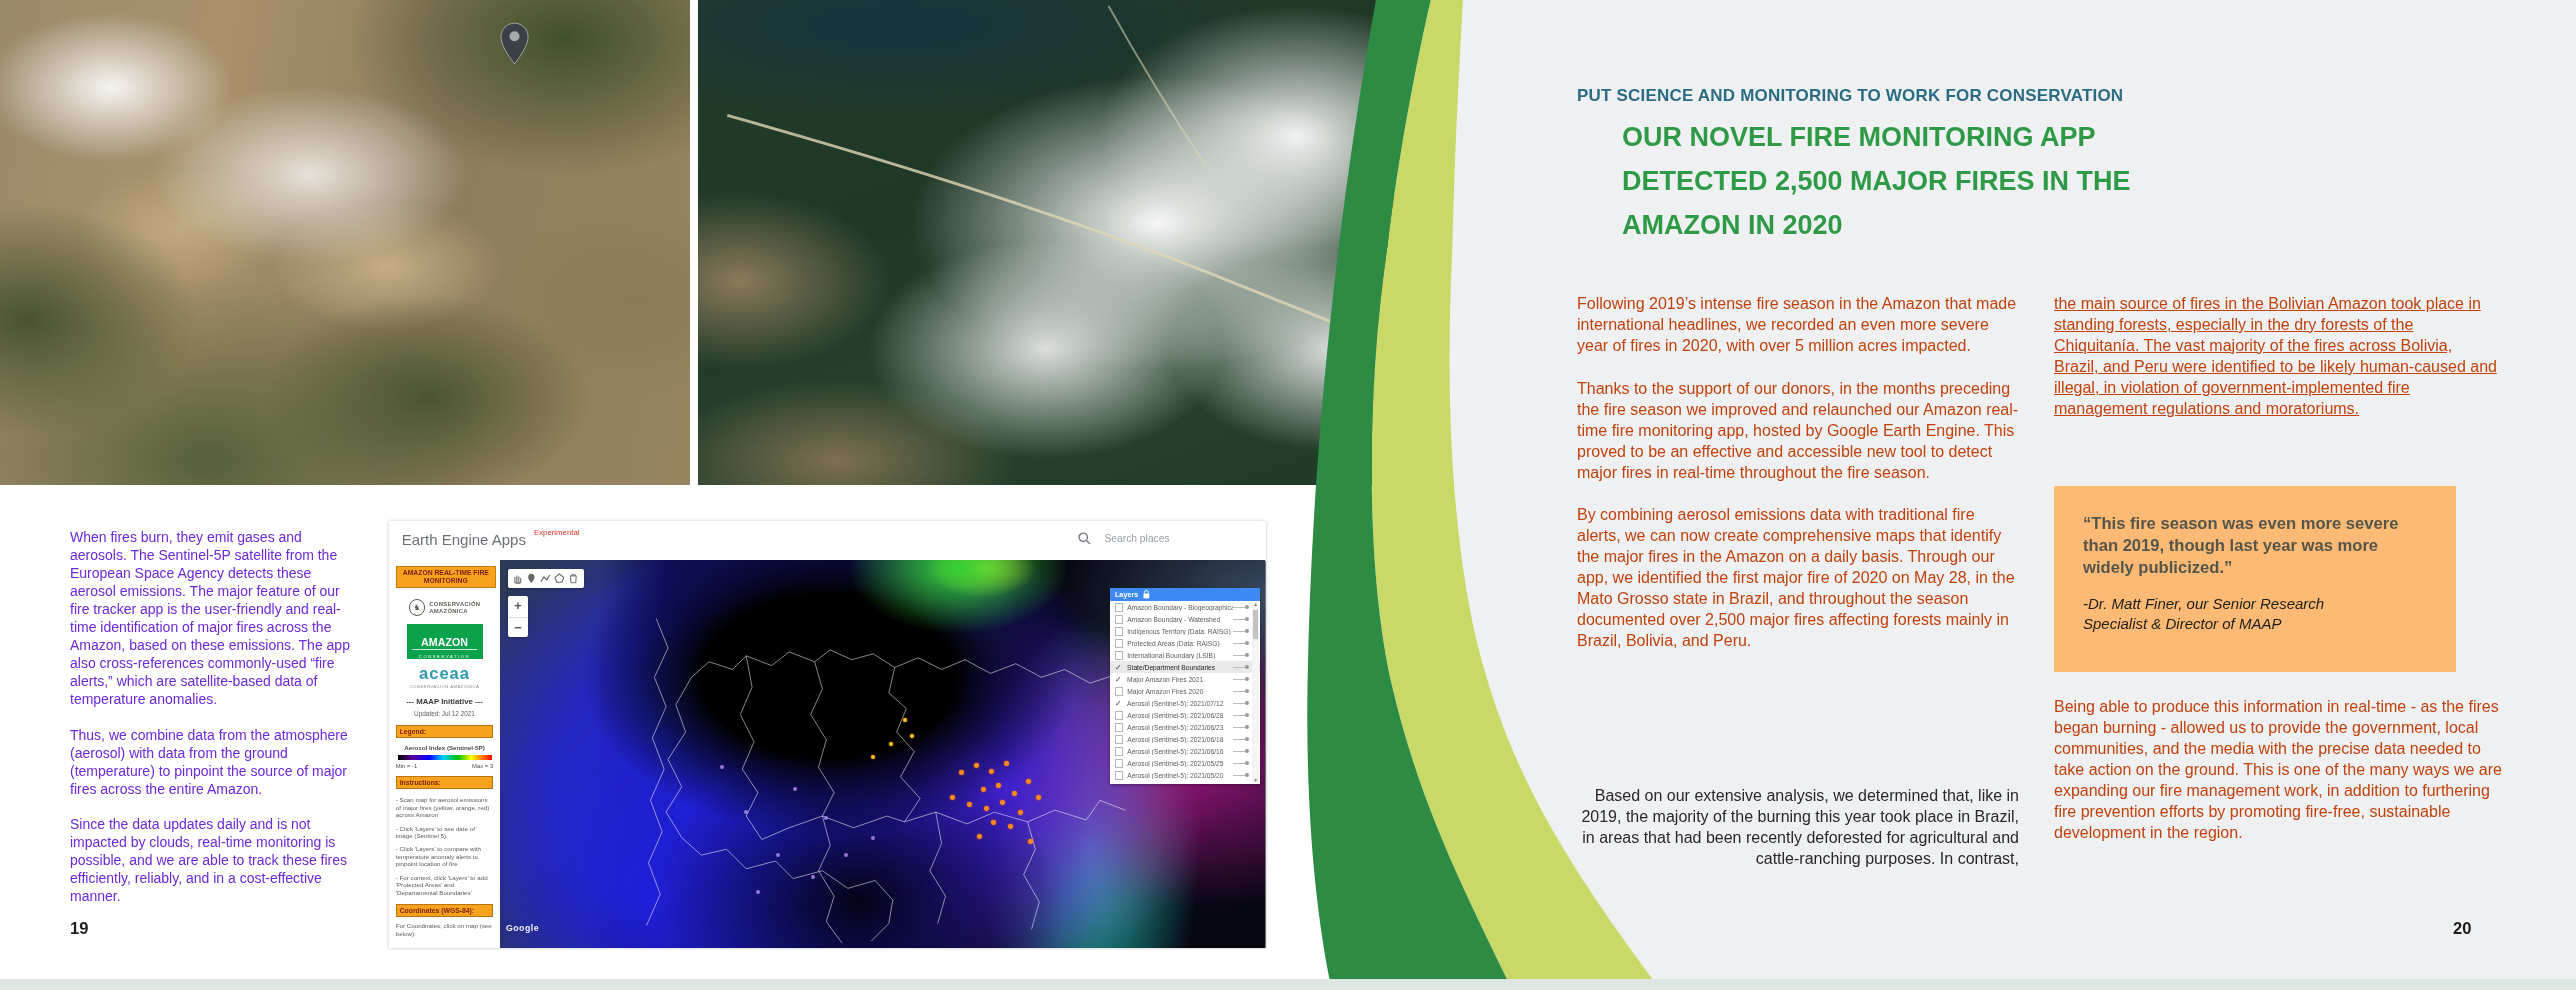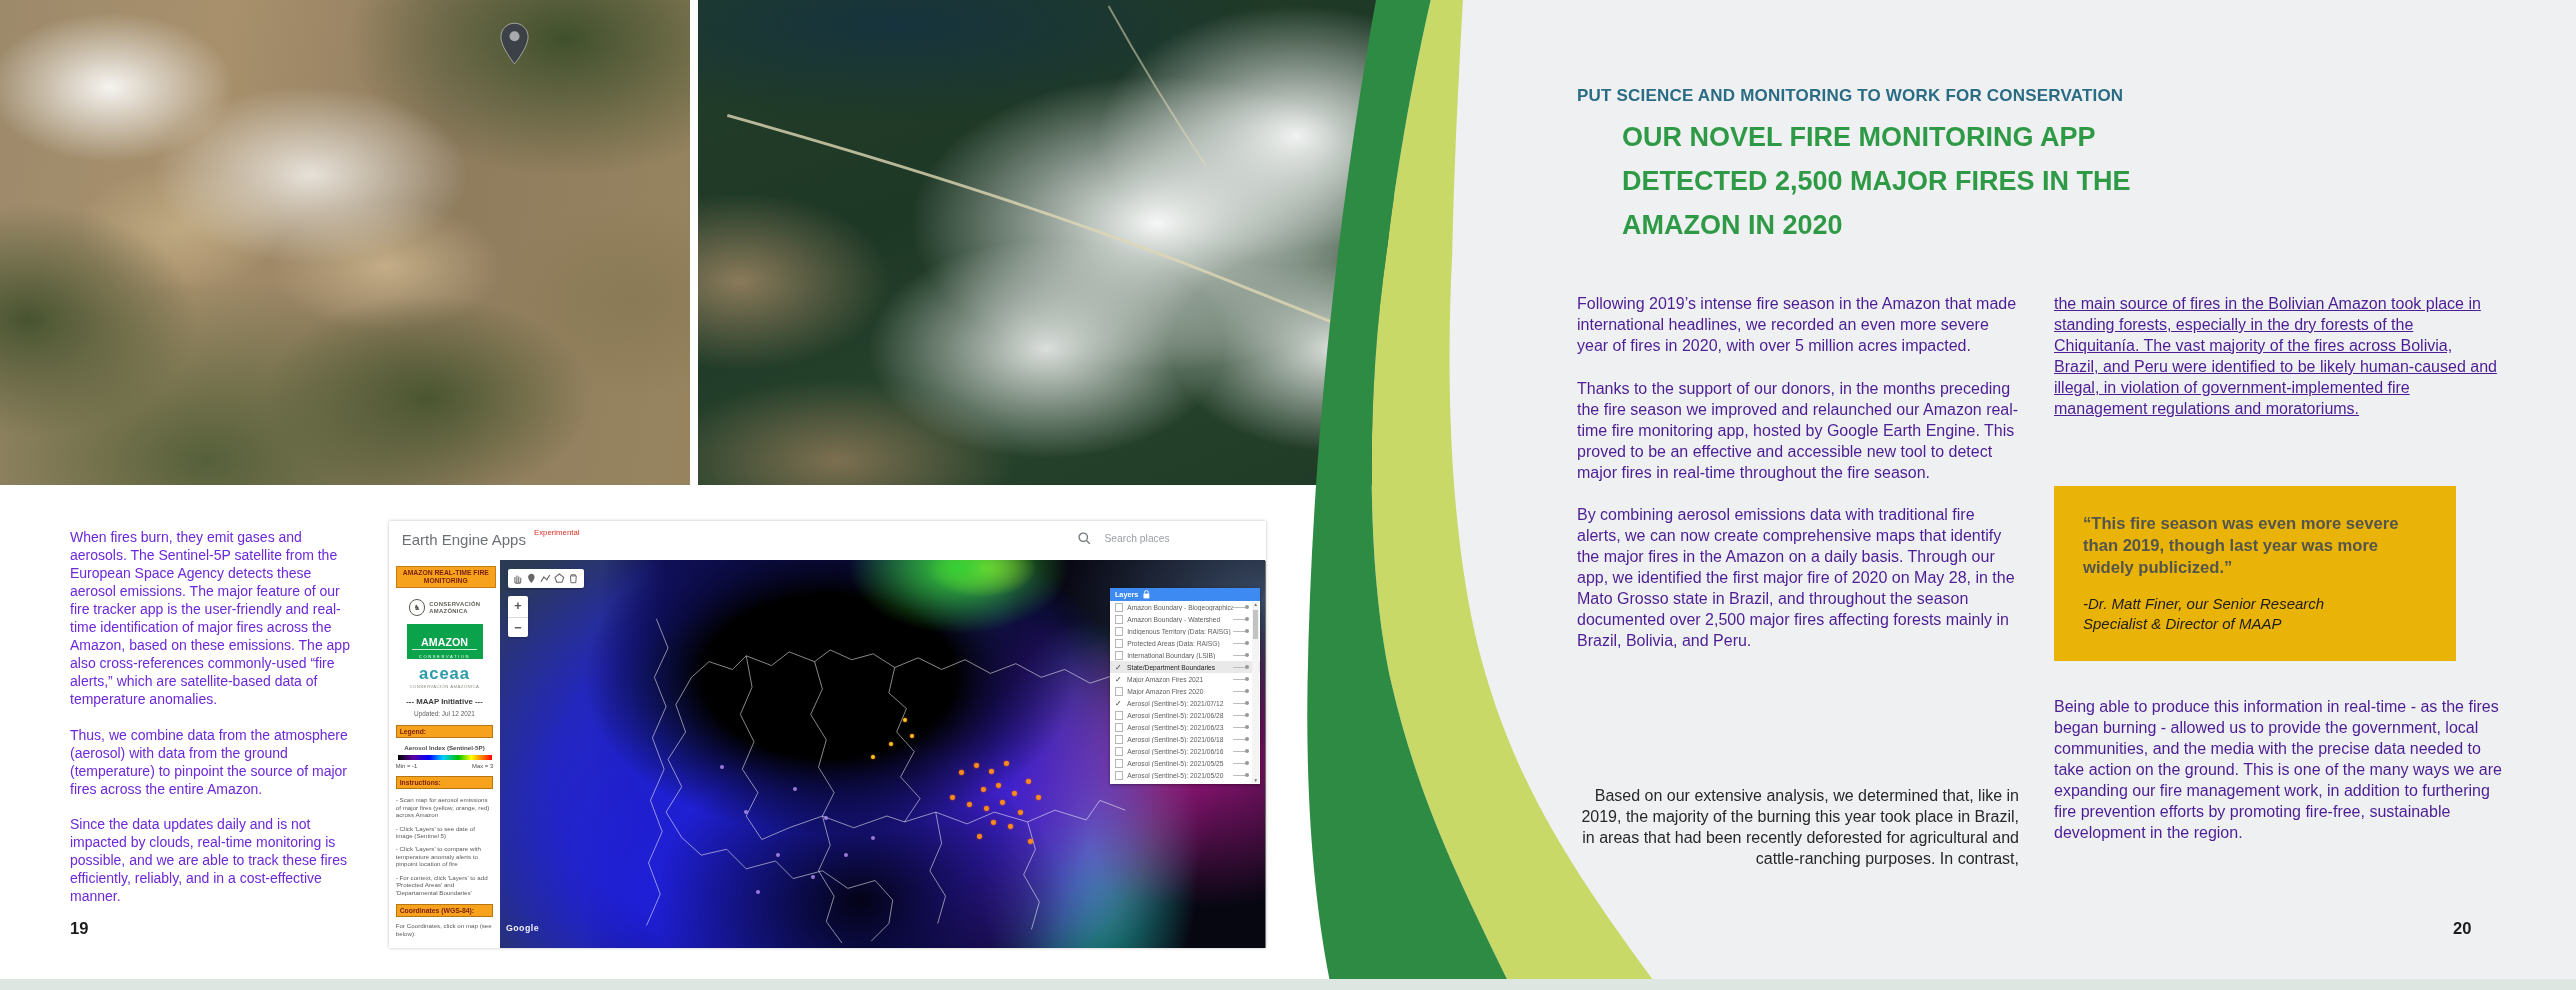--- a/index.html
+++ b/index.html
@@ -136,27 +136,27 @@
   .pdot{position:absolute;border-radius:50%;background:#b08cf0;opacity:.85;}
 
   
   .curves{left:0;top:0;z-index:5;pointer-events:none;}
 
   
   .eyebrow{left:1577px;top:86px;font-size:17px;font-weight:bold;color:#2b6c85;
       letter-spacing:0.2px;z-index:6;}
   .headline{left:1575px;top:115px;width:572px;font-size:27px;line-height:44px;
       font-weight:bold;color:#2f9a46;z-index:6;margin-left:47px;}
-  .bodycol{z-index:6;color:#4c1d95;font-size:16px;line-height:21px;}
+  .bodycol{z-index:6;color:#c2410c;font-size:16px;line-height:21px;}
   .bodycol p{margin:0 0 21.5px 0;}
   .col1{left:1577px;top:293px;width:442px;}
   .col1-shaped{left:1574px;top:785px;width:445px;text-align:right;z-index:6;
       color:#28282c;font-size:16px;line-height:21px;}
   .col2a{left:2054px;top:293px;width:446px;text-decoration:underline;}
-  .quotebox{left:2054px;top:486px;width:344px;background:#eab308;padding:27px 29px 27px 29px;z-index:6;}
+  .quotebox{left:2054px;top:486px;width:344px;background:#fdba74;padding:27px 29px 38px 29px;z-index:6;}
   .quote-text{font-size:16.6px;line-height:22px;font-weight:bold;color:#54554b;}
   .quote-attr{margin-top:14.7px;font-size:15px;line-height:20px;font-style:italic;color:#1d1d1d;width:303px;}
   .col2b{left:2054px;top:696px;width:448px;}
 
   .bottom-strip{left:0;top:979px;width:2576px;height:11.7px;background:#dde6e1;z-index:9;}
 </style>
 </head>
 <body>
 
 <div class="abs white-page"></div>

